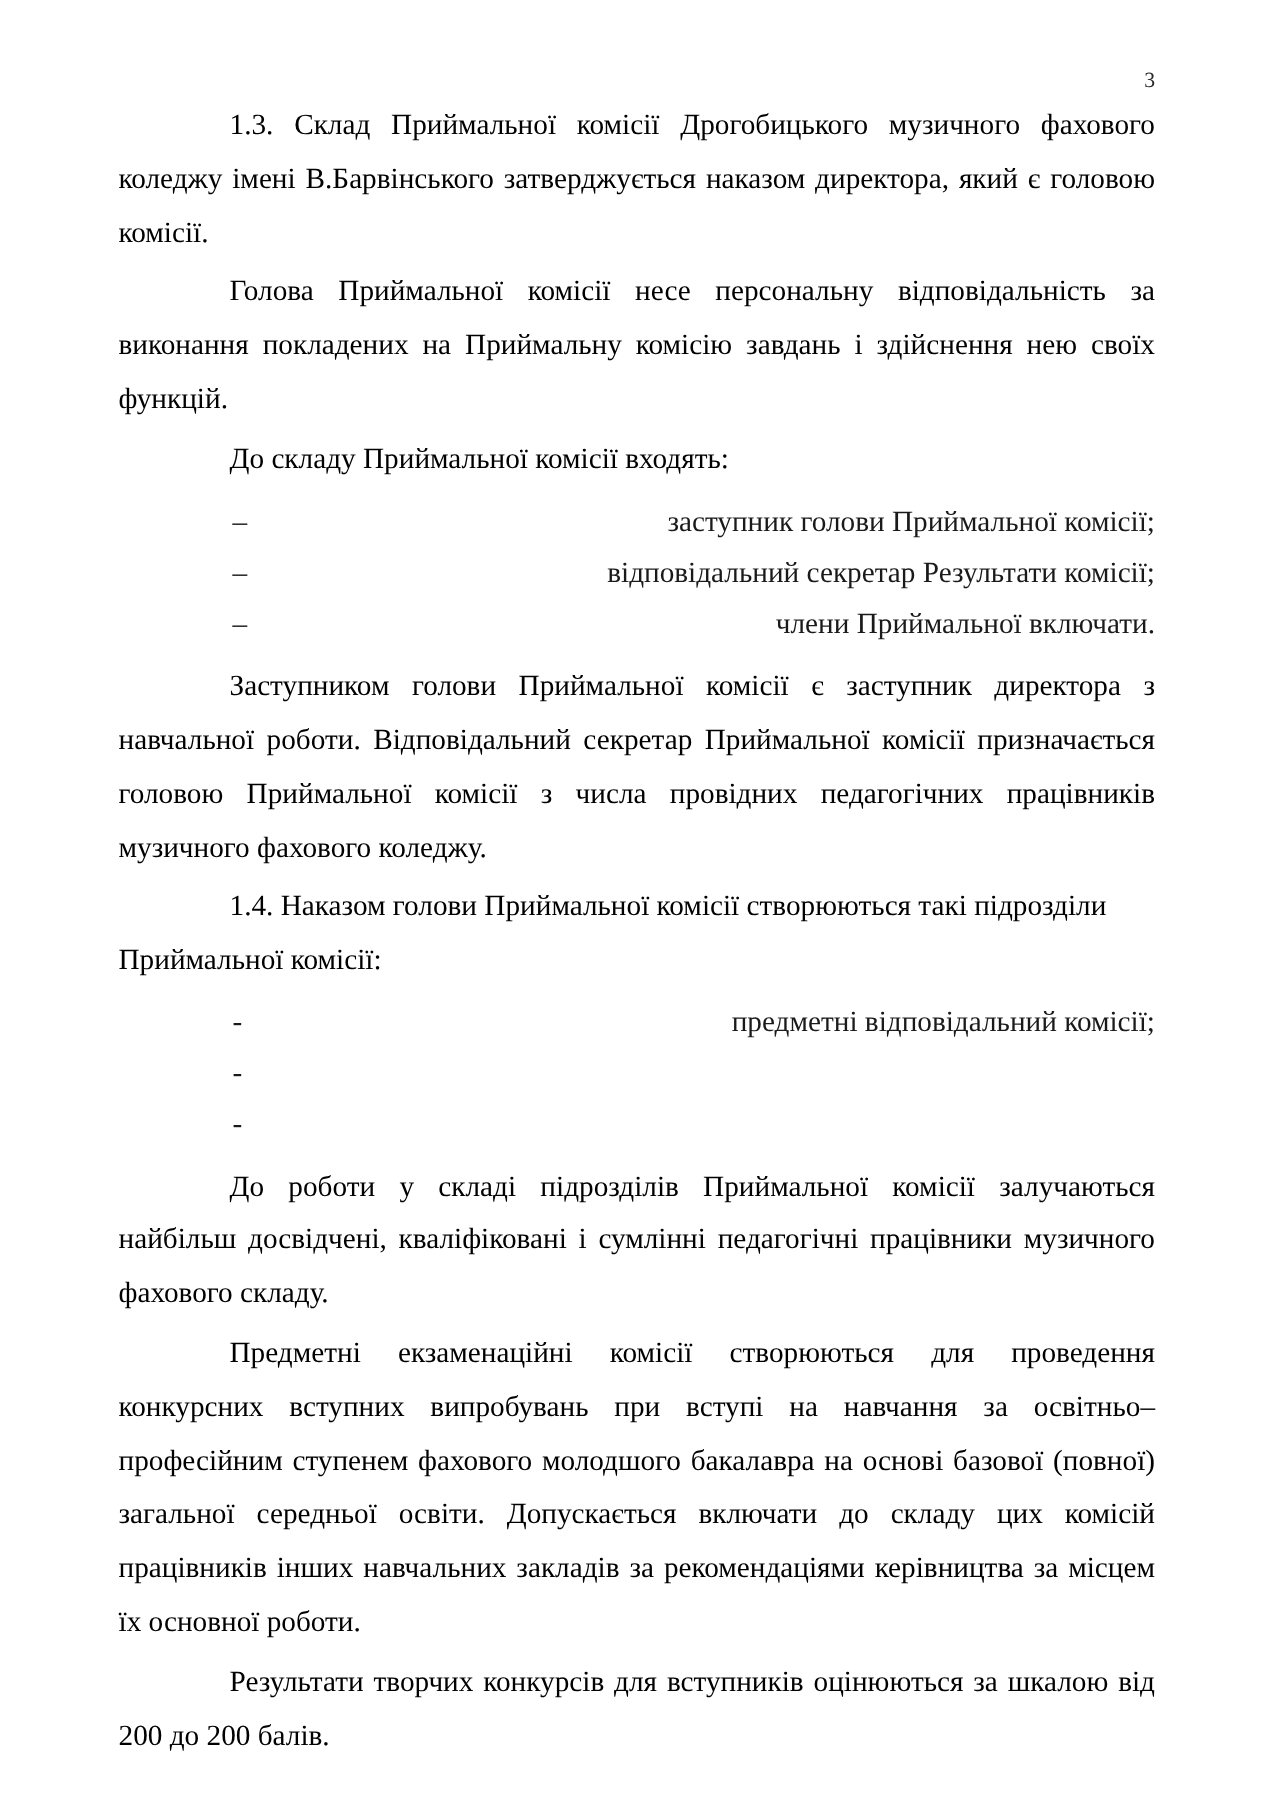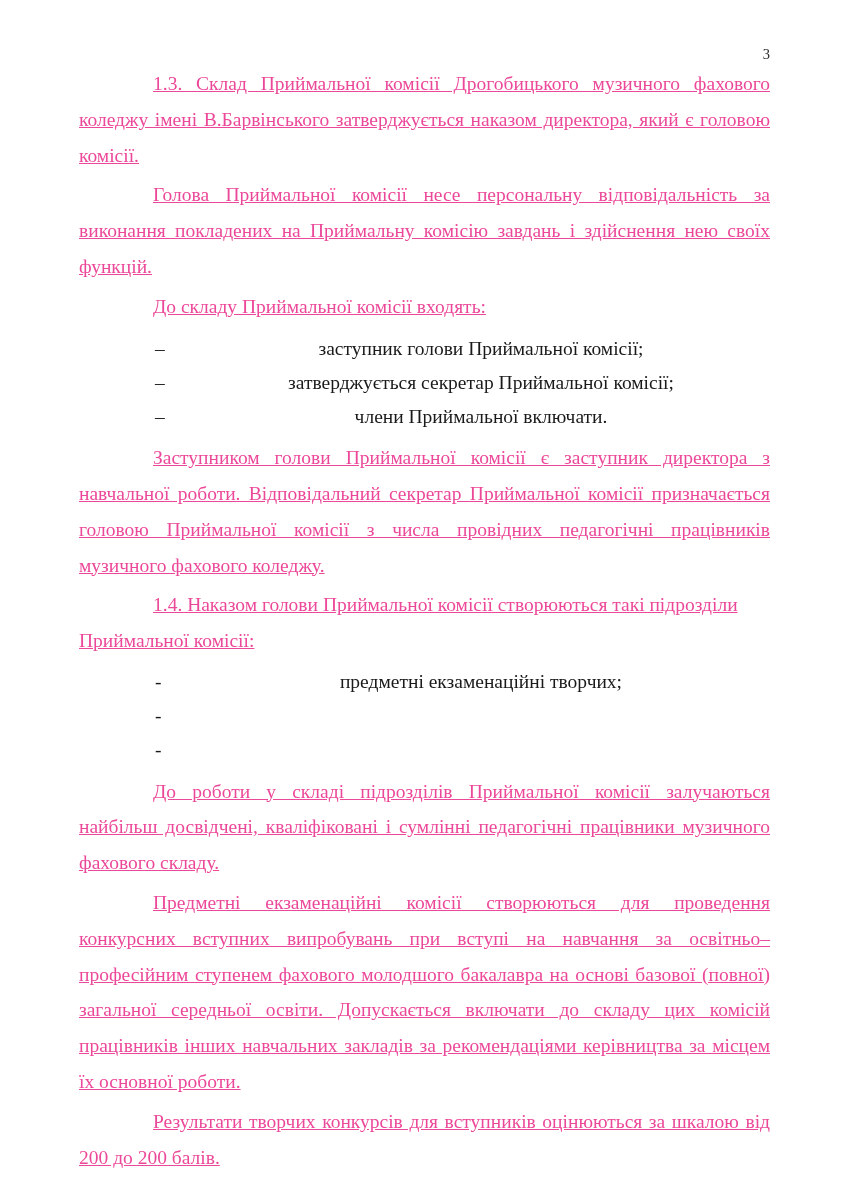--- a/index.html
+++ b/index.html
@@ -38,23 +38,22 @@
     width: 691px;
   }
 
   p.para {
     margin: 0;
     font-size: 19.5px;
     line-height: 35.8px;
     text-align: justify;
     text-justify: inter-word;
     text-indent: 74px;
-    color: #ec4899;
+    color: #000000;
     hyphens: none;
-    text-decoration: underline;
   }
 
   
   p.para.left {
     text-align: left;
   }
 
   
   ul.list {
     margin: 0;
@@ -73,21 +72,21 @@
   ul.list li.item .marker {
     flex: 0 0 auto;
     width: 37px;
     margin-left: 76px;
     font-size: 19.5px;
     color: #1a1a1a;
   }
 
   ul.list li.item .item-text {
     flex: 1 1 auto;
-    text-align: center;
+    text-align: right;
   }
   .gap-4 { height: 4px; }
   .gap-6 { height: 6px; }
   .gap-7 { height: 7px; }
 </style>
 </head>
 <body>
 
 <div class="page">
 
@@ -107,42 +106,42 @@
 
     <div class="gap-7"></div>
 
     <ul class="list">
       <li class="item">
         <span class="marker">–</span>
         <span class="item-text">заступник голови Приймальної комісії;</span>
       </li>
       <li class="item">
         <span class="marker">–</span>
-        <span class="item-text">затверджується секретар Приймальної комісії;</span>
+        <span class="item-text">відповідальний секретар Результати комісії;</span>
       </li>
       <li class="item">
         <span class="marker">–</span>
         <span class="item-text">члени Приймальної включати.</span>
       </li>
     </ul>
 
     <div class="gap-6"></div>
 
-    <p class="para">Заступником голови Приймальної комісії є заступник директора з навчальної роботи. Відповідальний секретар Приймальної комісії призначається головою Приймальної комісії з числа провідних педагогічні працівників музичного  фахового коледжу.</p>
+    <p class="para">Заступником голови Приймальної комісії є заступник директора з навчальної роботи. Відповідальний секретар Приймальної комісії призначається головою Приймальної комісії з числа провідних педагогічних працівників музичного  фахового коледжу.</p>
 
     <div class="gap-4"></div>
 
     <p class="para left">1.4. Наказом голови Приймальної комісії створюються такі підрозділи Приймальної комісії:</p>
 
     <div class="gap-6"></div>
 
     <ul class="list">
       <li class="item">
         <span class="marker">-</span>
-        <span class="item-text">предметні екзаменаційні творчих;</span>
+        <span class="item-text">предметні відповідальний комісії;</span>
       </li>
       <li class="item">
         <span class="marker">-</span>
       </li>
       <li class="item">
         <span class="marker">-</span>
       </li>
     </ul>
 
     <div class="gap-6"></div>

